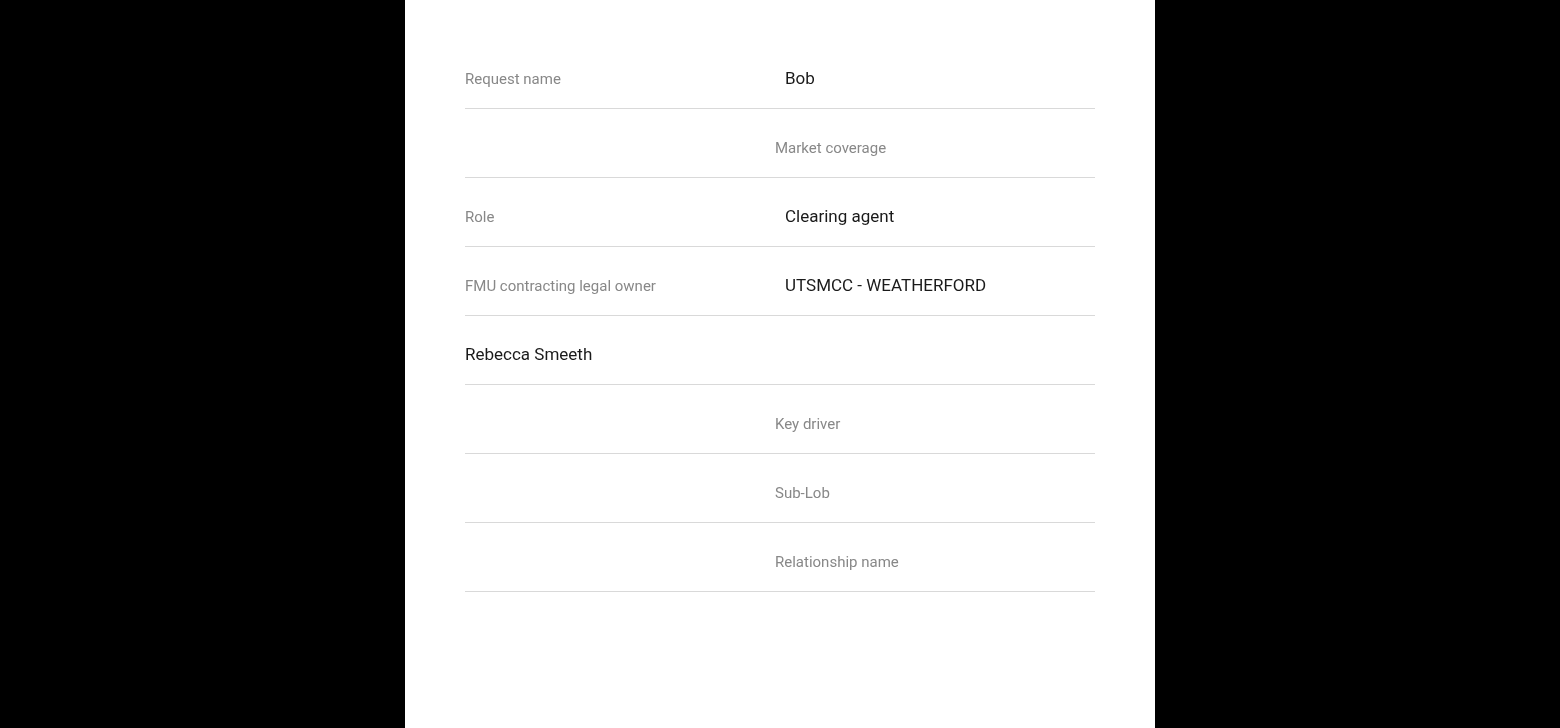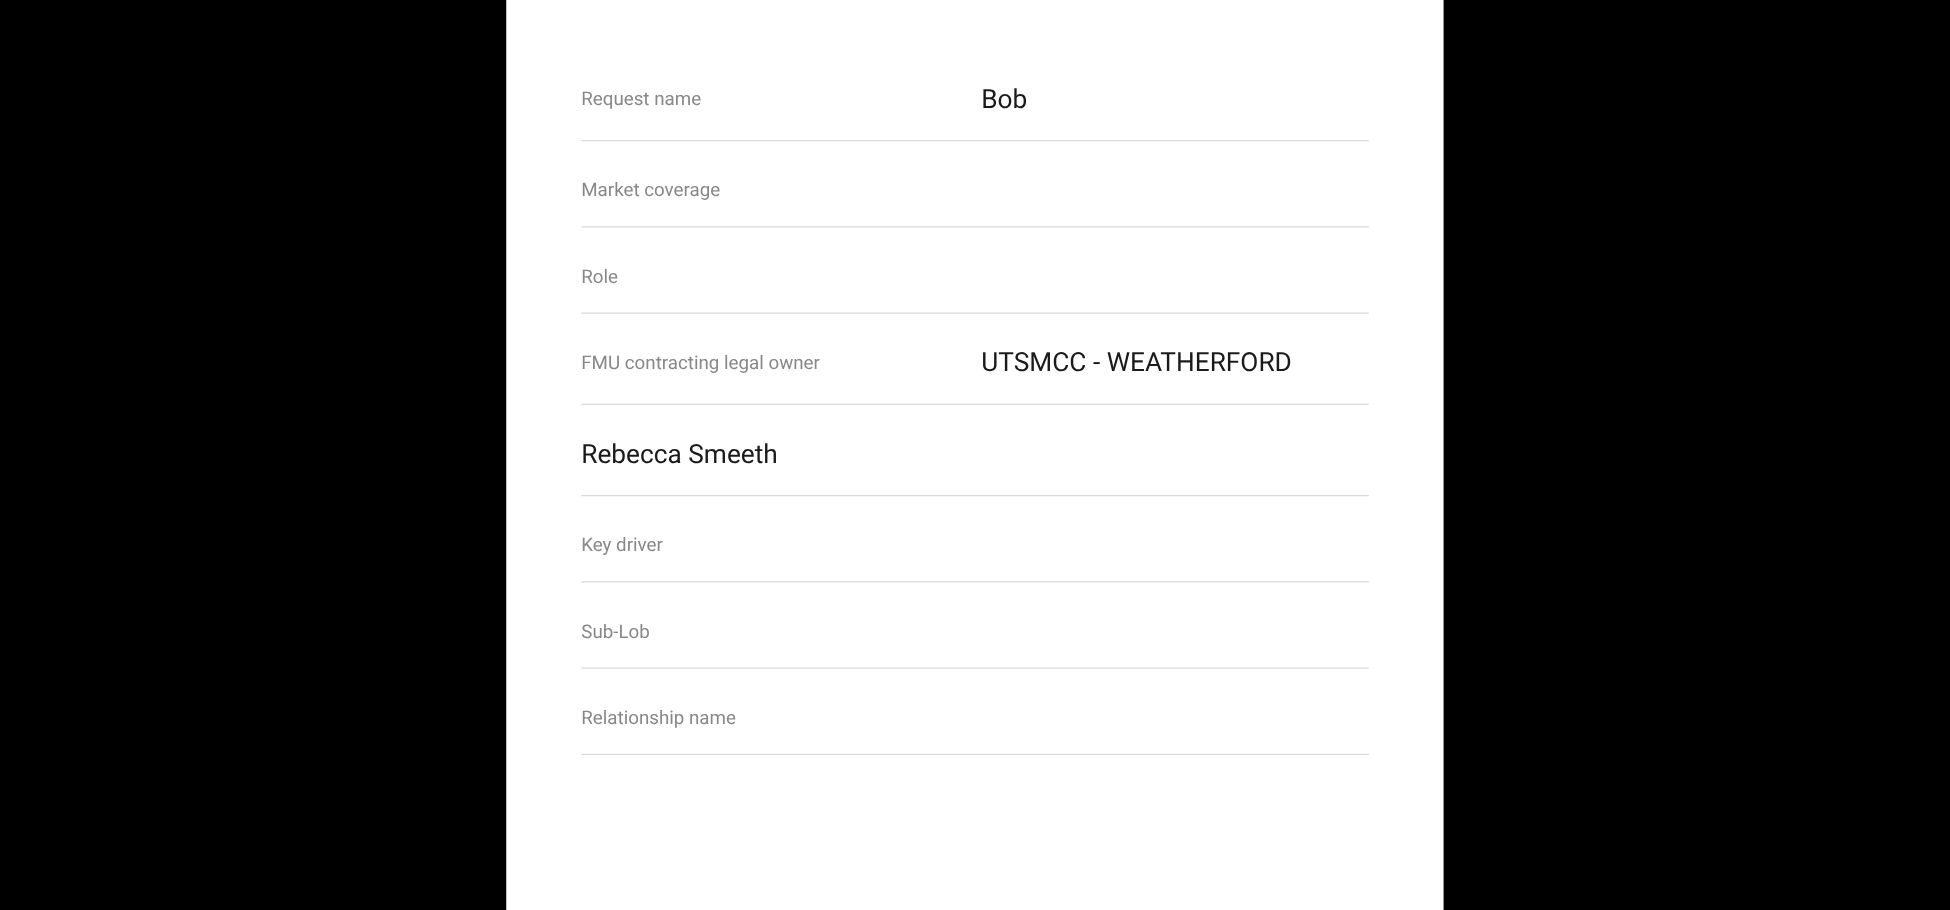--- a/index.html
+++ b/index.html
@@ -34,52 +34,54 @@
       width: 405px;
       background-color: #000;
       flex-shrink: 0;
     }
 
     .field-row {
       display: flex;
       align-items: flex-start;
       padding: 28px 0 20px 0;
       border-bottom: 1px solid #d9d9d9;
+      justify-content: flex-end;
     }
 
     .field-label {
       width: 320px;
       flex-shrink: 0;
       font-size: 15px;
       color: #888;
       padding-top: 2px;
     }
 
     .field-value {
       flex: 1;
-      font-size: 21px;
+      font-size: 17px;
       color: #1a1a1a;
       font-weight: 400;
     }
   </style>
 </head>
 <body>
 
 <div class="left-panel"></div>
 
 <div class="main-content" id="fields-container">
 <div class="field-row">
       <div class="field-label">Request name</div>
       <div class="field-value">Bob</div>
     </div>
     <div class="field-row">
       <div class="field-label">Market coverage</div>
     </div>
     <div class="field-row">
       <div class="field-label">Role</div>
+      <div class="field-value">Clearing agent</div>
     </div>
     <div class="field-row">
       <div class="field-label">FMU contracting legal owner</div>
       <div class="field-value">UTSMCC - WEATHERFORD</div>
     </div>
     <div class="field-row">
       <div class="field-value">Rebecca Smeeth</div>
     </div>
     <div class="field-row">
       <div class="field-label">Key driver</div>

